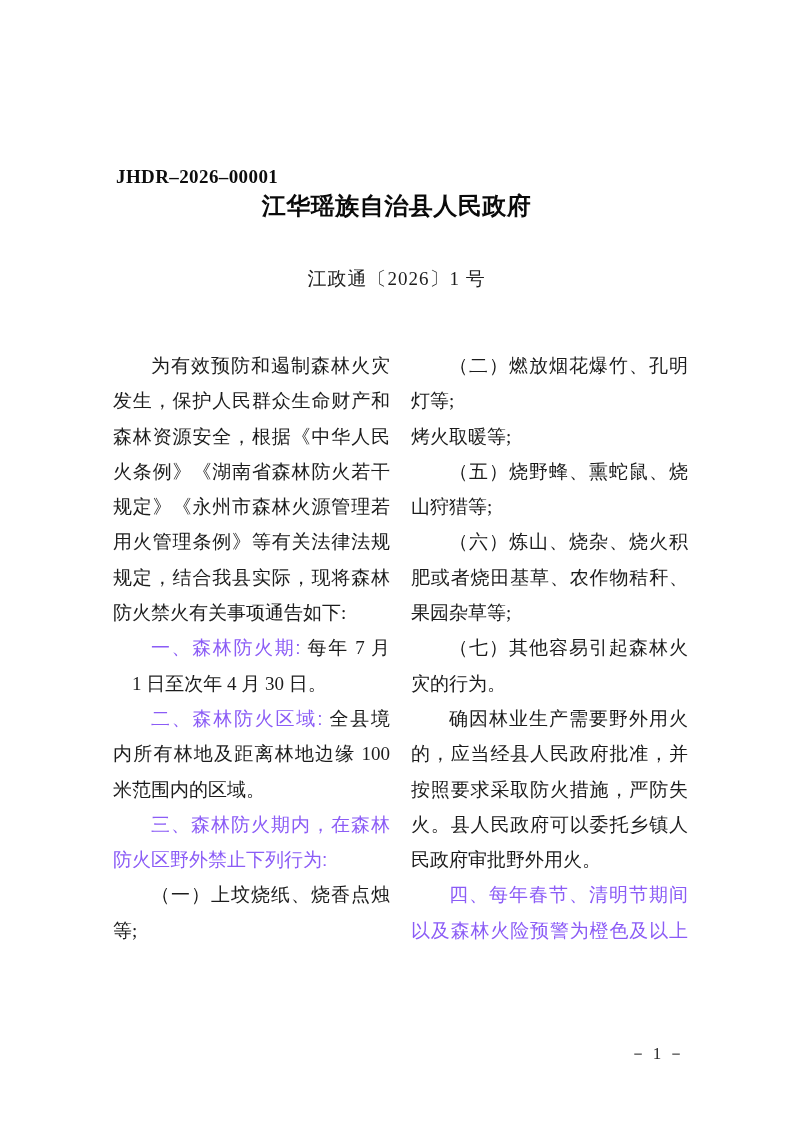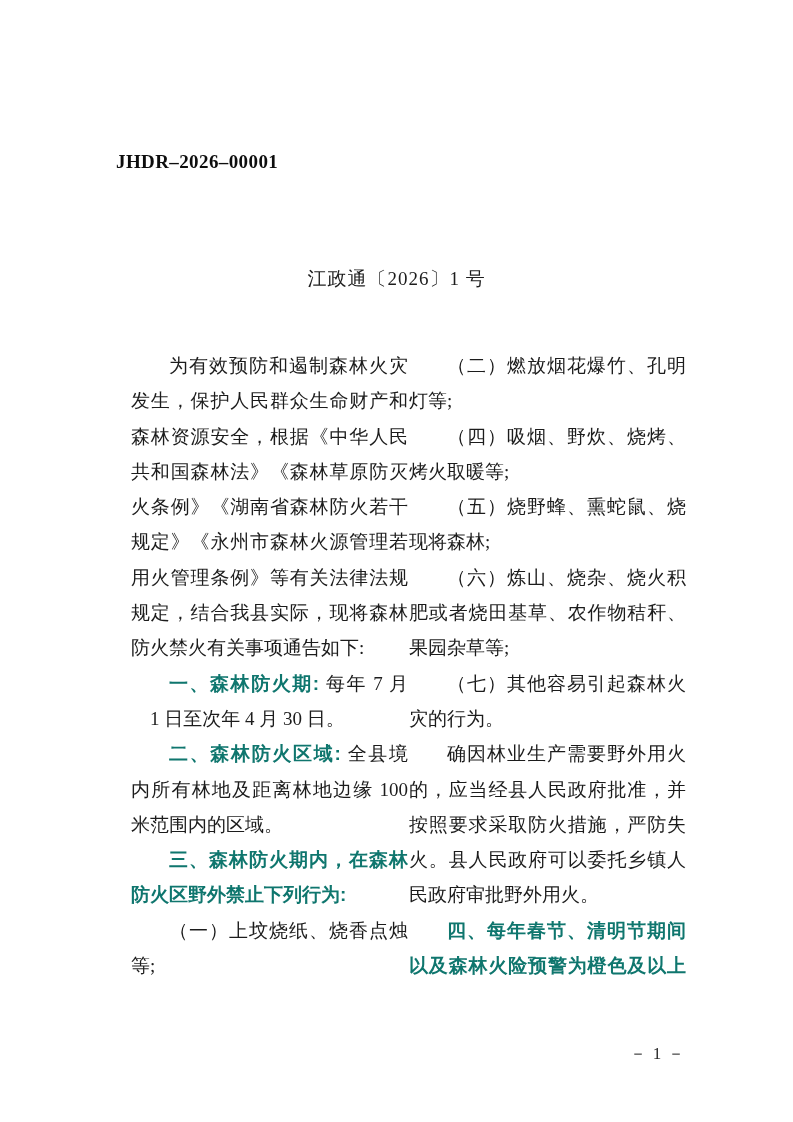--- a/index.html
+++ b/index.html
@@ -10,21 +10,21 @@
     width: 793px;
     height: 1122px;
     background: #ffffff;
     margin: 0 auto;
     overflow: hidden;
     color: #1c1c1c;
   }
   .doc-id {
     position: absolute;
     left: 116px;
-    top: 151px;
+    top: 166px;
     font-family: "Liberation Serif", "DejaVu Serif", serif;
     font-weight: 700;
     font-size: 19px;
     line-height: 22px;
     letter-spacing: 0.4px;
     color: #0d0d0d;
   }
   .title-block {
     position: absolute;
     left: 0;
@@ -48,42 +48,41 @@
     text-align: center;
     font-size: 19px;
     line-height: 23px;
     letter-spacing: 1px;
     color: #1c1c1c;
   }
   .column {
     position: absolute;
     top: 348px;
     width: 277px;
-    margin-left: 18px;
   }
   .col-left  { left: 113px; }
-  .col-right { left: 391px; }
+  .col-right { left: 411px; }
   .line {
     font-size: 19px;
     line-height: 35.3px;
     height: 35.3px;
     text-align: left;
     white-space: nowrap;
     color: #1c1c1c;
   }
   .line.just {
     white-space: normal;
     overflow: hidden;
     text-align: justify;
     text-align-last: justify;
   }
   .seg-hei {
     font-family: "Liberation Sans", "DejaVu Sans", sans-serif;
-    font-weight: 700;
-    color: #0f766e;
+    font-weight: 400;
+    color: #8b5cf6;
   }
   .seg-fs { font-weight: 400; }
   .page-number {
     position: absolute;
     left: 615px;
     top: 1043px;
     width: 85px;
     text-align: center;
     font-size: 17px;
     line-height: 22px;
@@ -92,52 +91,51 @@
   }
 </style>
 </head>
 <body>
 
 <div class="page">
 
   <div class="doc-id">JHDR–2026–00001</div>
 
   <div class="title-block">
+    <div class="title-line">江华瑶族自治县人民政府</div>
   </div>
 
   <div class="doc-number">江政通〔2026〕1 号</div>
 
   <div class="column col-left">
       <div class="line just" style="text-indent: 2em;"><span class="seg-fs">为有效预防和遏制森林火灾</span></div>
       <div class="line just"><span class="seg-fs">发生，保护人民群众生命财产和</span></div>
       <div class="line just"><span class="seg-fs">森林资源安全，根据《中华人民</span></div>
-      <div class="line just"><span class="seg-fs">共和国森林法》《森林草原防灭</span></div>
       <div class="line just"><span class="seg-fs">火条例》《湖南省森林防火若干</span></div>
       <div class="line just"><span class="seg-fs">规定》《永州市森林火源管理若</span></div>
       <div class="line just"><span class="seg-fs">用火管理条例》等有关法律法规</span></div>
       <div class="line just"><span class="seg-fs">规定，结合我县实际，现将森林</span></div>
       <div class="line"><span class="seg-fs">防火禁火有关事项通告如下:</span></div>
       <div class="line just" style="text-indent: 2em;"><span class="seg-hei">一、森林防火期: </span><span class="seg-fs">每年 7 月</span></div>
       <div class="line" style="text-indent: 1em;"><span class="seg-fs">1 日至次年 4 月 30 日。</span></div>
       <div class="line just" style="text-indent: 2em;"><span class="seg-hei">二、森林防火区域: </span><span class="seg-fs">全县境</span></div>
       <div class="line just"><span class="seg-fs">内所有林地及距离林地边缘 100</span></div>
       <div class="line"><span class="seg-fs">米范围内的区域。</span></div>
       <div class="line just" style="text-indent: 2em;"><span class="seg-hei">三、森林防火期内，在森林</span></div>
       <div class="line"><span class="seg-hei">防火区野外禁止下列行为:</span></div>
       <div class="line just" style="text-indent: 2em;"><span class="seg-fs">（一）上坟烧纸、烧香点烛</span></div>
       <div class="line"><span class="seg-fs">等;</span></div>
     </div>
 
   <div class="column col-right">
       <div class="line just" style="text-indent: 2em;"><span class="seg-fs">（二）燃放烟花爆竹、孔明</span></div>
       <div class="line"><span class="seg-fs">灯等;</span></div>
-      <div class="line just" style="text-indent: 2em;"><span class="seg-fs">（四）吸烟、野炊、烧烤、</span></div>
       <div class="line"><span class="seg-fs">烤火取暖等;</span></div>
       <div class="line just" style="text-indent: 2em;"><span class="seg-fs">（五）烧野蜂、熏蛇鼠、烧</span></div>
-      <div class="line"><span class="seg-fs">现将森林;</span></div>
+      <div class="line"><span class="seg-fs">山狩猎等;</span></div>
       <div class="line just" style="text-indent: 2em;"><span class="seg-fs">（六）炼山、烧杂、烧火积</span></div>
       <div class="line just"><span class="seg-fs">肥或者烧田基草、农作物秸秆、</span></div>
       <div class="line"><span class="seg-fs">果园杂草等;</span></div>
       <div class="line just" style="text-indent: 2em;"><span class="seg-fs">（七）其他容易引起森林火</span></div>
       <div class="line"><span class="seg-fs">灾的行为。</span></div>
       <div class="line just" style="text-indent: 2em;"><span class="seg-fs">确因林业生产需要野外用火</span></div>
       <div class="line just"><span class="seg-fs">的，应当经县人民政府批准，并</span></div>
       <div class="line just"><span class="seg-fs">按照要求采取防火措施，严防失</span></div>
       <div class="line just"><span class="seg-fs">火。县人民政府可以委托乡镇人</span></div>
       <div class="line"><span class="seg-fs">民政府审批野外用火。</span></div>

